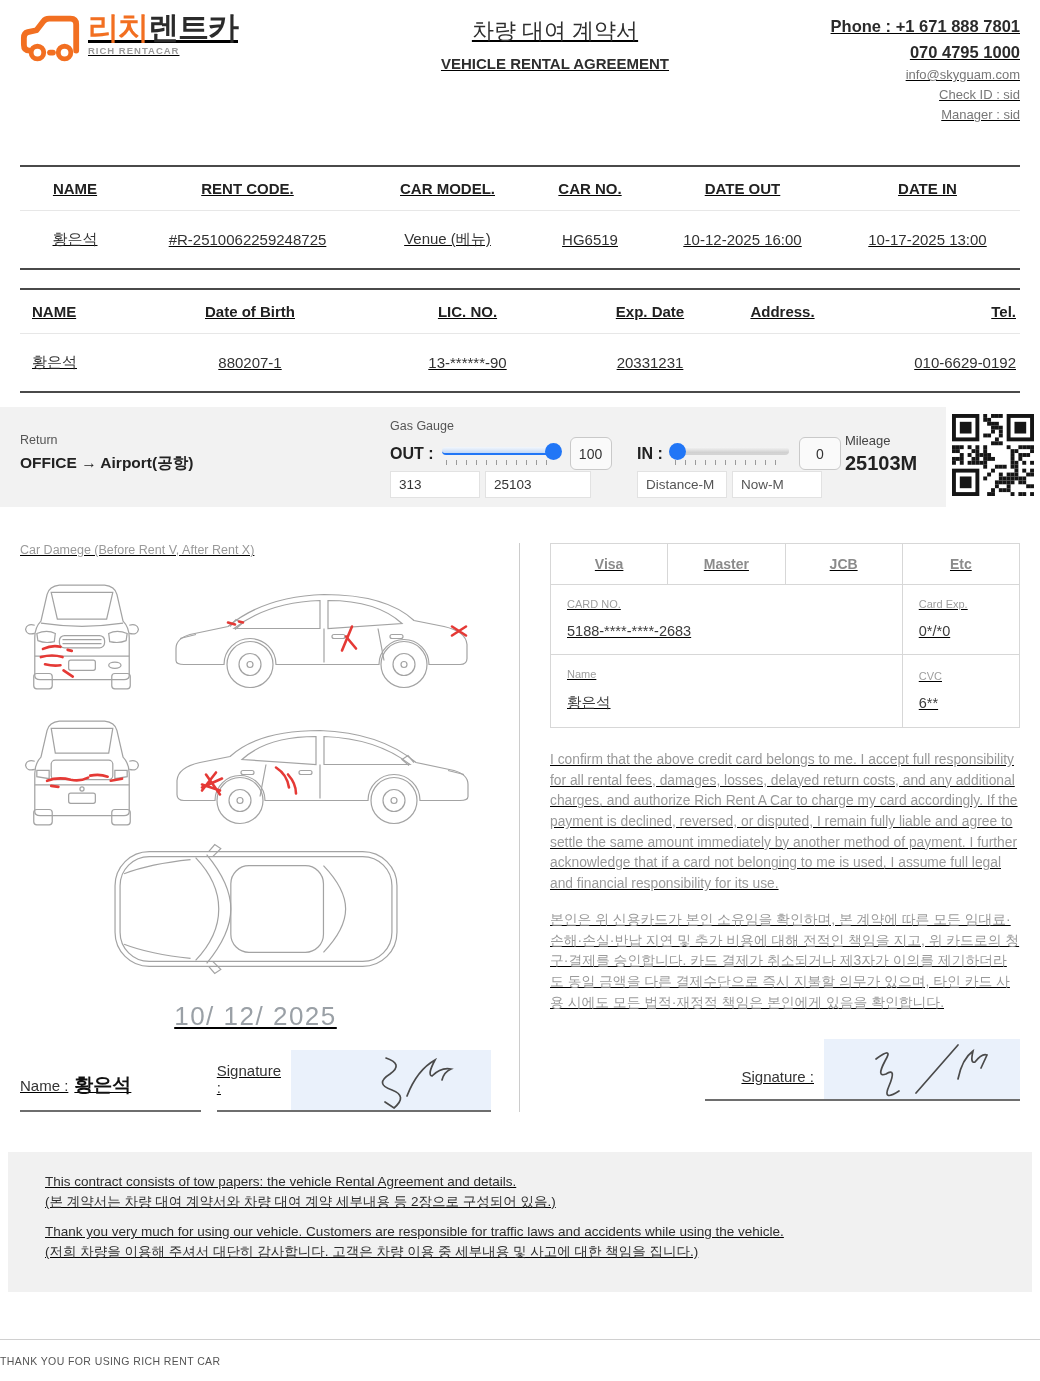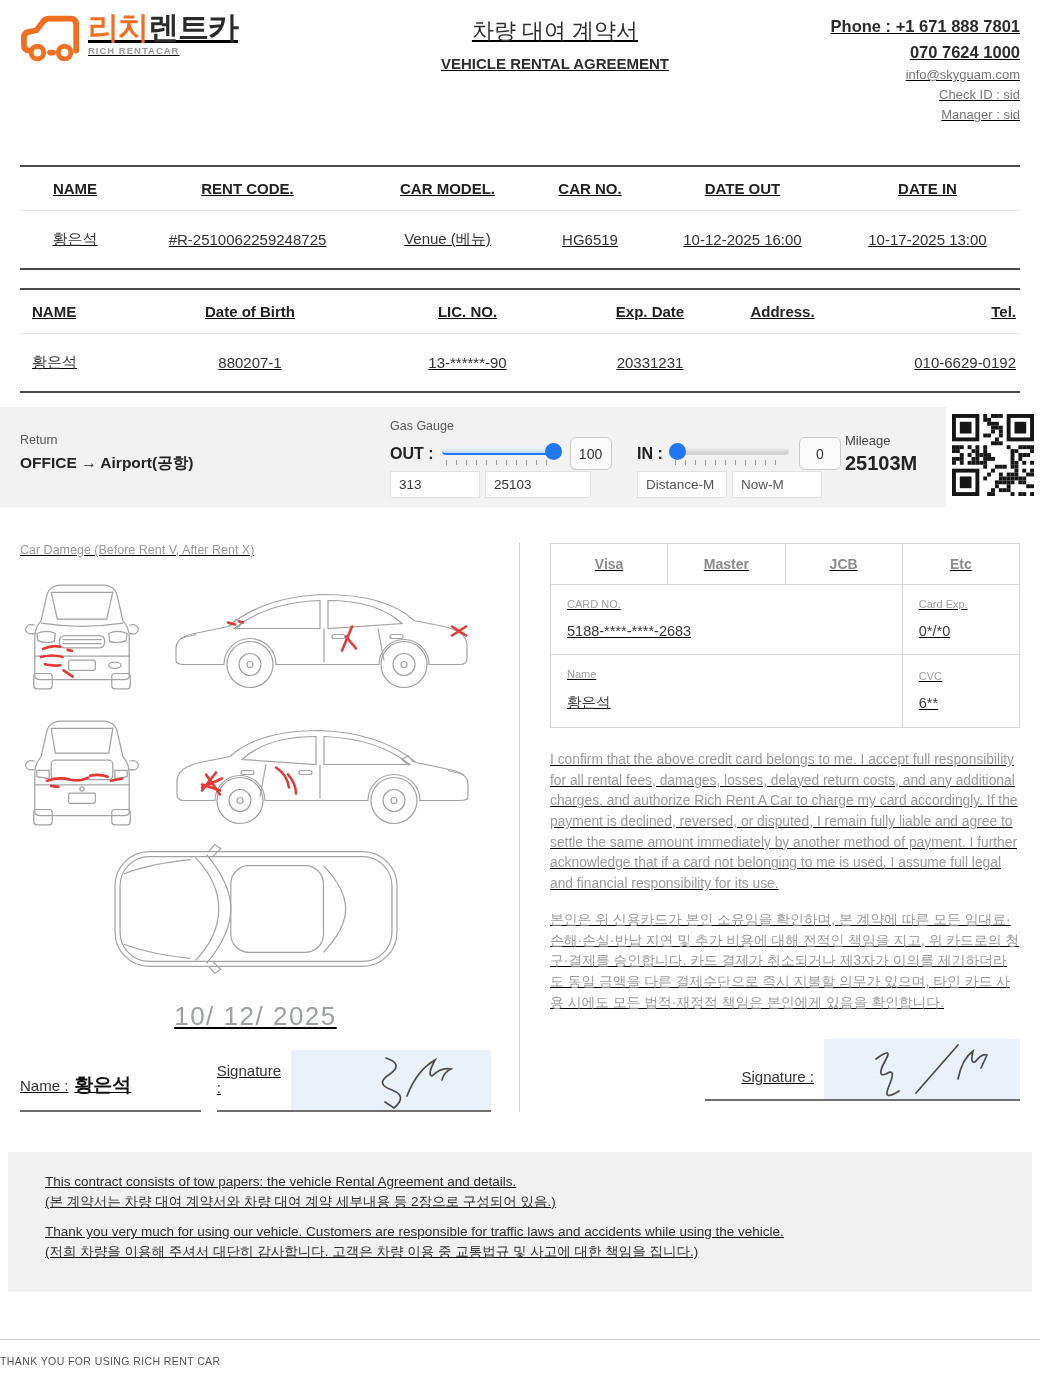--- a/index.html
+++ b/index.html
@@ -123,21 +123,21 @@
         </div>
         <div class="logo-sub">RICH RENTACAR</div>
       </div>
     </div>
     <div class="titles">
       <div class="title-kr">차량 대여 계약서</div>
       <div class="title-en">VEHICLE RENTAL AGREEMENT</div>
     </div>
     <div class="contact">
       <div class="bold">Phone : +1 671 888 7801</div>
-      <div class="bold">070 7624 1000</div>
+      <div class="bold">070 4795 1000</div>
       <div class="gray">info@skyguam.com</div>
       <div class="gray">Check ID : sid</div>
       <div class="gray">Manager : sid</div>
     </div>
   </div>
 
   <div class="dtable t1">
     <div class="hrow">
       <div class="cell c0">NAME</div>
       <div class="cell c1">RENT CODE.</div>
@@ -538,21 +538,21 @@
     </div>
   </div>
 
   <div class="footbox">
     <div class="fgrp">
       <div>This contract consists of tow papers: the vehicle Rental Agreement and details.</div>
       <div>(본 계약서는 차량 대여 계약서와 차량 대여 계약 세부내용 등 2장으로 구성되어 있음.)</div>
     </div>
     <div class="fgrp">
       <div>Thank you very much for using our vehicle. Customers are responsible for traffic laws and accidents while using the vehicle.</div>
-      <div>(저희 차량을 이용해 주셔서 대단히 감사합니다. 고객은 차량 이용 중 교통법규 및 사고에 대한 책임을 집니다.)</div>
+      <div>(저희 차량을 이용해 주셔서 대단히 감사합니다. 고객은 차량 이용 중 세부내용 및 사고에 대한 책임을 집니다.)</div>
     </div>
   </div>
 
   <div class="bottom">
     <span>THANK YOU FOR USING RICH RENT CAR</span>
   </div>
 
 </div>
 
 </body></html>

